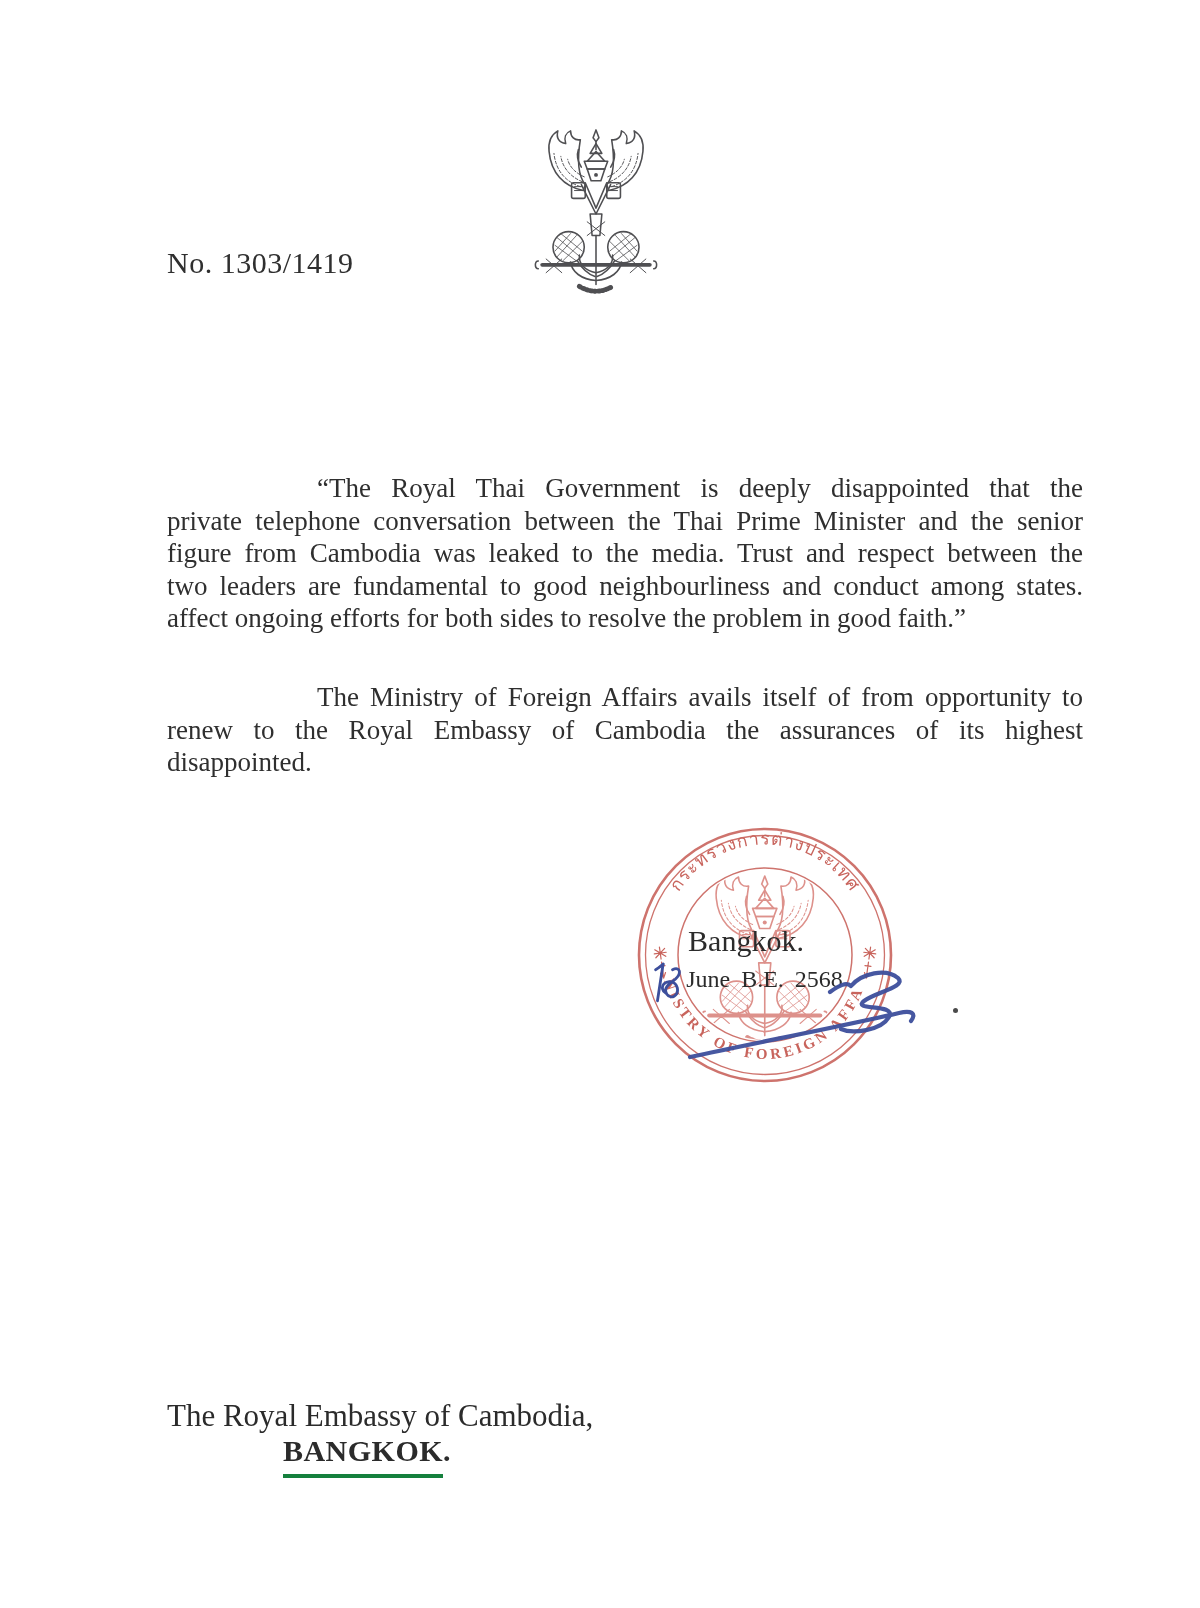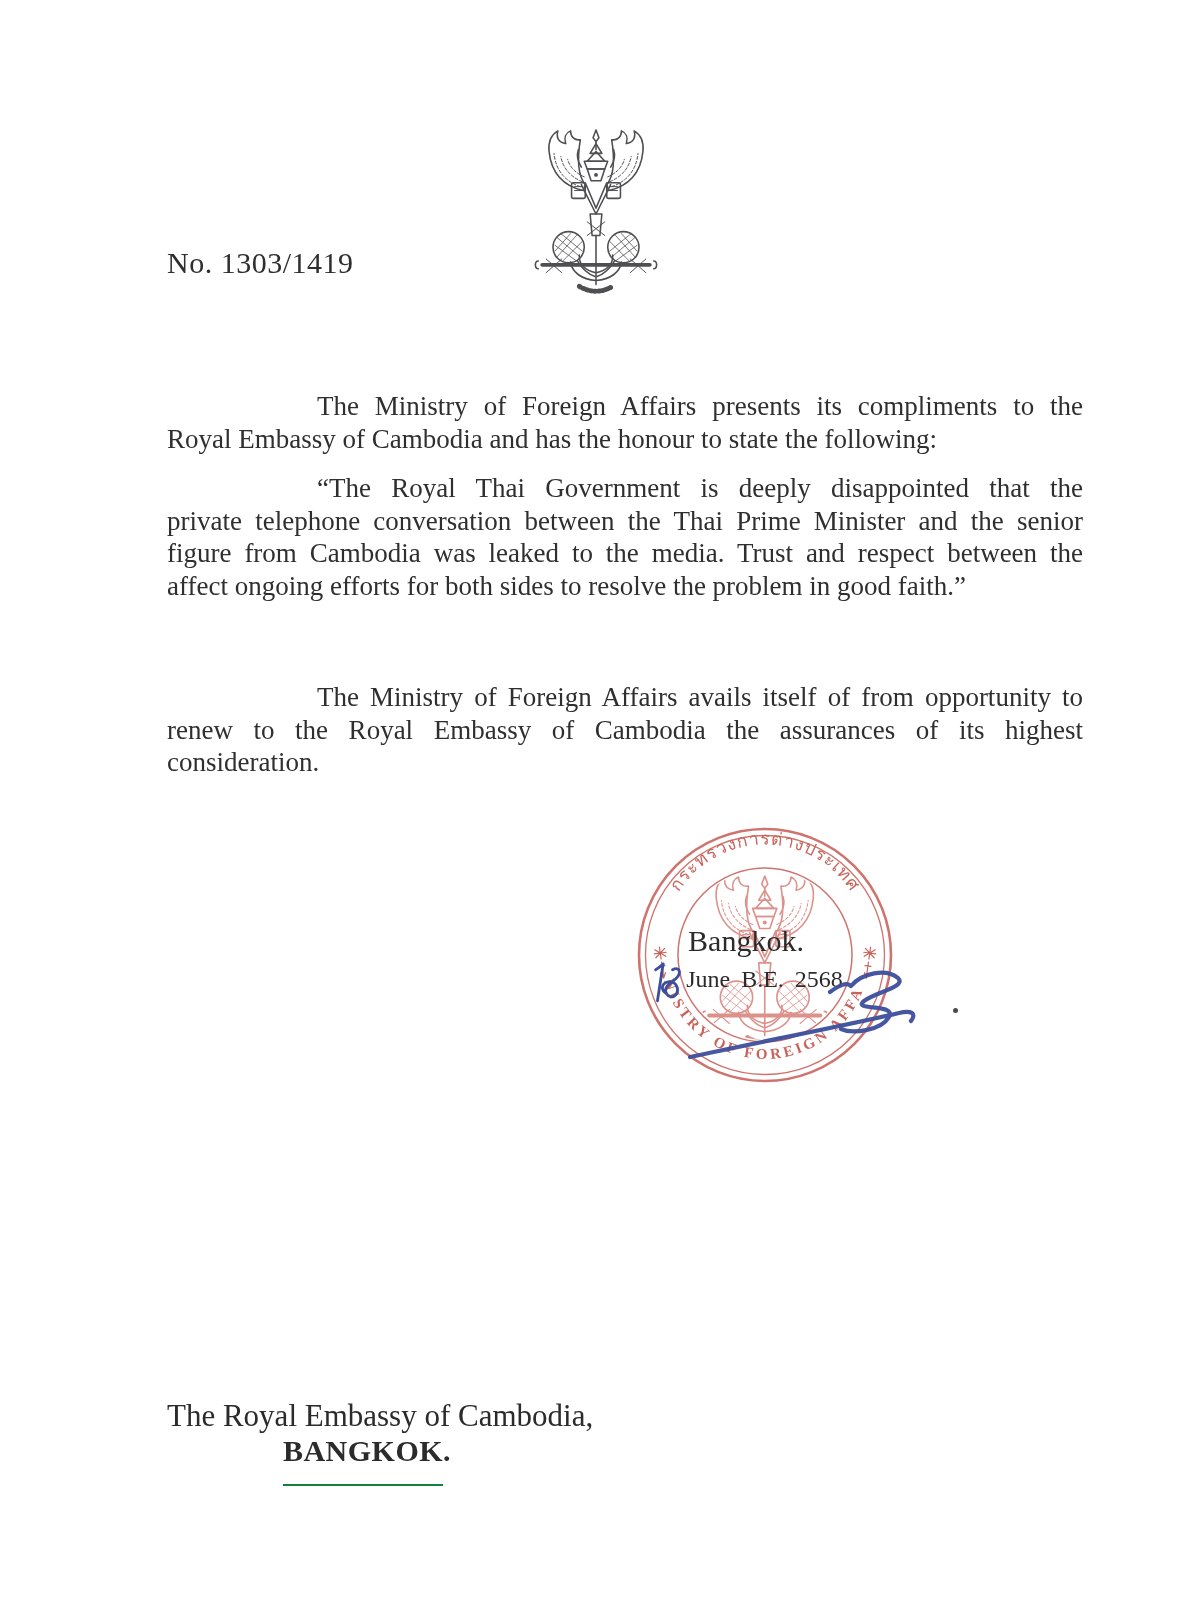--- a/index.html
+++ b/index.html
@@ -51,21 +51,21 @@
     background:#4a4a4a; border-radius:50%;
   }
 
   .recipient1{
     position:absolute; left:167px; top:1398px; font-size:31px; color:#2b2b2b;
   }
   .recipient2{
     position:absolute; left:167px; top:1434px; width:400px; text-align:center;
     font-size:30px; font-weight:bold; letter-spacing:.5px; color:#2b2b2b;
   }
-  .recipient2 .uline{ border-bottom:2px solid #15803d; padding-bottom:17px; }
+  .recipient2 .uline{ border-bottom:4px solid #15803d; padding-bottom:7px; }
   .defs-holder{ position:absolute; width:0; height:0; overflow:hidden; }
 </style>
 </head>
 <body>
 
 <svg class="defs-holder" aria-hidden="true">
   <defs>
     <g id="garuda" fill="none" stroke="currentColor" stroke-width="1.6" stroke-linecap="round" stroke-linejoin="round">
 
       <path d="M75,4 L78,12 L75,16 L72,12 Z"></path>
@@ -122,34 +122,31 @@
 </svg>
 
 <div class="page">
 
   <div class="refno">No. 1303/1419</div>
 
   <svg class="emblem-svg" viewBox="0 0 150 180">
     <use href="#garuda"></use>
   </svg>
 
-  <div class="body-block p1">
-    <div class="bline first">The Ministry of Foreign Affairs presents its compliments to the</div>
-    <div class="bline end">Royal Embassy of Cambodia and has the honour to state the following:</div>
-  </div>
   <div class="body-block p2">
     <div class="bline first">“The Royal Thai Government is deeply disappointed that the</div>
     <div class="bline">private telephone conversation between the Thai Prime Minister and the senior</div>
     <div class="bline">figure from Cambodia was leaked to the media. Trust and respect between the</div>
+    <div class="bline">two leaders are fundamental to good neighbourliness and conduct among states.</div>
     <div class="bline end">affect ongoing efforts for both sides to resolve the problem in good faith.”</div>
   </div>
   <div class="body-block p3">
     <div class="bline first">The Ministry of Foreign Affairs avails itself of from opportunity to</div>
     <div class="bline">renew to the Royal Embassy of Cambodia the assurances of its highest</div>
-    <div class="bline end">consideration.</div>
+    <div class="bline end">disappointed.</div>
   </div>
 
   <svg class="stamp-svg stamp-red" viewBox="0 0 266 266">
     <defs>
       <path id="arcTop" d="M31.4,124.1 A101.6,101.6 0 1 1 234.6,124.1" fill="none"></path>
       <path id="arcBottom" d="M33.6,163.4 A104,104 0 0 0 232.4,163.4" fill="none"></path>
       <clipPath id="stampClip">
           <circle cx="133" cy="133" r="85"></circle>
         </clipPath>
     </defs>

